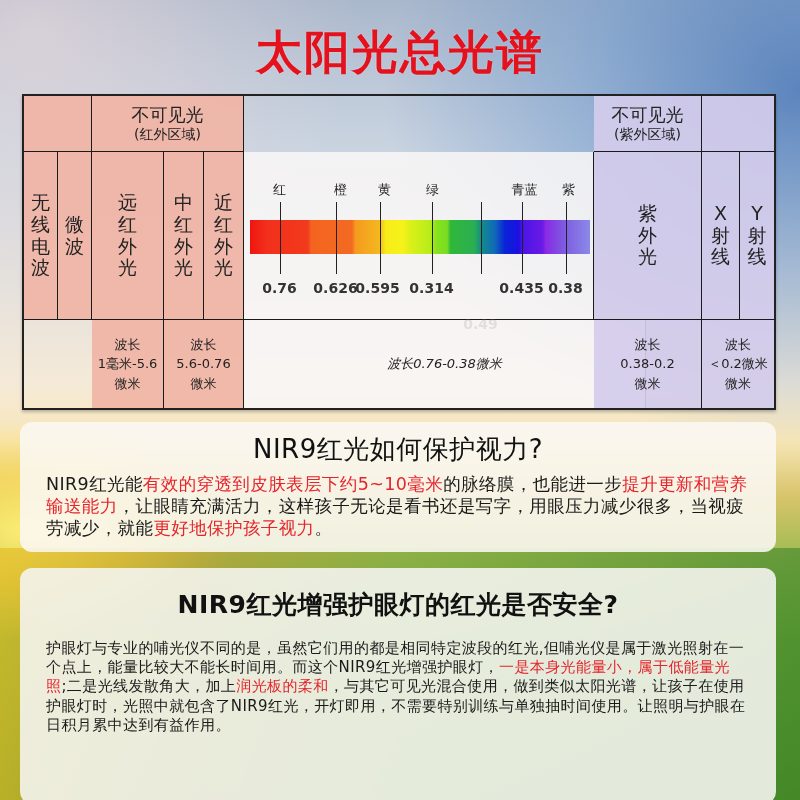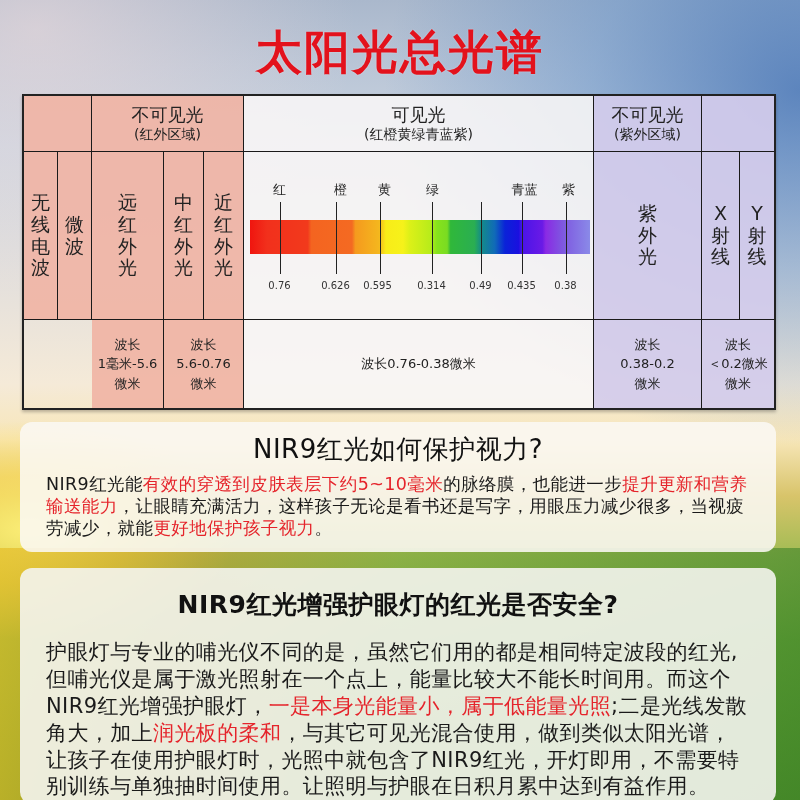--- a/index.html
+++ b/index.html
@@ -66,61 +66,57 @@
   .bar {
     position:absolute; left:4px; top:68px; width:340px; height:34px;
     background: linear-gradient(90deg,
       #f0150f 0%, #f2301c 5%, #f23a1c 17%, #f46420 18%, #f46a22 30%,
       #f59a1e 31%, #f4b71e 38%, #f8ec18 40%, #f6f21a 45%, #dcf018 47%, #b8ec1a 53%,
       #86e21c 55%, #7adc22 58%, #30b83a 59%, #2aae52 66%, #148c88 68%, #106ab8 72%,
       #0a22d8 75%, #1a10e0 79%, #4a14e8 80%, #6a1ae6 86%, #8a2ae4 87%, #7e58e0 92%, #8a8ae8 100%);
   }
   .tick { position:absolute; top:50px; width:1.5px; height:72px; background:#222; }
   .tick-labels { position:absolute; top:128px; left:0; width:100%; }
-  .tick-label { position:absolute; font-size:10px; color:#333; transform:translateX(-50%); }
+  .tick-label { position:absolute; font-size:14px; color:#333; transform:translateX(-50%);font-weight:bold; }
   
   .panel {
     position:absolute; left:20px; width:756px; box-sizing:border-box;
     background: rgba(250,248,244,0.88); border-radius:12px;
     padding:7px 26px;
   }
   .panel h2 {
     margin:0; text-align:center; font-size:25px; font-weight:normal; color:#111;
     letter-spacing:0.5px;
   }
   .panel p {
     margin:0; font-size:17.5px; color:#1a1a1a; line-height:1.27; letter-spacing:0.4px;
   }
   .red { color:#e5242b; }
   .panel1 { top:422px; height:130px; padding-top:10px; }
   .panel1 h2 { font-size:26px; margin-bottom:6px; }
   .panel2 { top:568px; height:236px; padding-top:20px; background: rgba(244,244,238,0.9); }
   .panel2 h2 { font-weight:bold; font-size:25px; margin-bottom:18px; }
-  .panel2 p { font-size:21px; line-height:1.28; }
+  .panel2 p { font-size:15px; line-height:1.28; }
 </style>
 </head>
 <body>
 
 <div class="sky-left"></div>
 <div class="sky-right"></div>
 <div class="sun"></div>
 <div class="grass"></div>
 
 <div class="title">太阳光总光谱</div>
 
 <div class="spec-table">
 
   <div class="cell ir" style="left:0;top:0;width:68px;height:56px;"></div>
   <div class="cell ir" style="left:68px;top:0;width:152px;height:56px;flex-direction:column;">
     <span class="hdr-main">不可见光</span>
     <span class="hdr-sub">(红外区域)</span>
-  </div>
-  <div class="cell vis" style="left:220px;top:0;width:350px;height:56px;flex-direction:column;">
-    <span class="hdr-main">可见光</span>
-    <span class="hdr-sub">(红橙黄绿青蓝紫)</span>
   </div>
   <div class="cell uv" style="left:570px;top:0;width:108px;height:56px;flex-direction:column;">
     <span class="hdr-main">不可见光</span>
     <span class="hdr-sub">(紫外区域)</span>
   </div>
   <div class="cell uv" style="left:678px;top:0;width:72px;height:56px;border-right:none;"></div>
 
   <div class="cell ir vert" style="left:0;top:56px;width:34px;height:168px;">
     <span>无</span>
     <span>线</span>
@@ -167,21 +163,21 @@
           <div class="tick" style="left: 186px;"></div>
           <div class="tick" style="left: 235px;"></div>
           <div class="tick" style="left: 276px;"></div>
           <div class="tick" style="left: 320px;"></div>
         </div>
       <div class="tick-labels" id="tick-labels">
           <span class="tick-label" style="left: 34px;">0.76</span>
           <span class="tick-label" style="left: 90px;">0.626</span>
           <span class="tick-label" style="left: 132px;">0.595</span>
           <span class="tick-label" style="left: 186px;">0.314</span>
-          <span class="tick-label" style="left: 235px;">0.49</span>
+          <span class="tick-label" style="left: 235px; margin-top: 36px;">0.49</span>
           <span class="tick-label" style="left: 276px;">0.435</span>
           <span class="tick-label" style="left: 320px;">0.38</span>
         </div>
     </div>
   </div>
   <div class="cell uv vert" style="left:570px;top:56px;width:108px;height:168px;">
     <span>紫</span>
     <span>外</span>
     <span>光</span>
   </div>
@@ -199,21 +195,21 @@
   <div class="cell ir small" style="left:68px;top:224px;width:72px;height:88px;flex-direction:column;border-bottom:none;">
     <span>波长</span>
     <span>1毫米-5.6</span>
     <span>微米</span>
   </div>
   <div class="cell ir small" style="left:140px;top:224px;width:80px;height:88px;flex-direction:column;border-bottom:none;">
     <span>波长</span>
     <span>5.6-0.76</span>
     <span>微米</span>
   </div>
-  <div class="cell vis small" style="left:220px;top:224px;width:350px;height:88px;border-bottom:none;">
+  <div class="cell vis small" style="left:220px;top:224px;width:402px;height:88px;border-bottom:none;font-style:italic;">
     <span>波长0.76-0.38微米</span>
   </div>
   <div class="cell uv small" style="left:570px;top:224px;width:108px;height:88px;flex-direction:column;border-bottom:none;">
     <span>波长</span>
     <span>0.38-0.2</span>
     <span>微米</span>
   </div>
   <div class="cell uv small" style="left:678px;top:224px;width:72px;height:88px;flex-direction:column;border-right:none;border-bottom:none;">
     <span>波长</span>
     <span>＜0.2微米</span>

